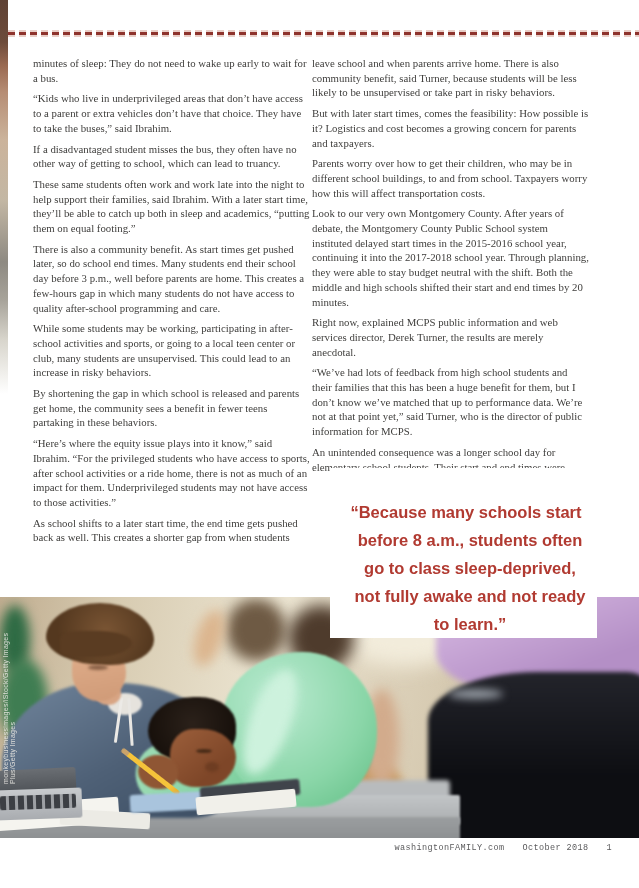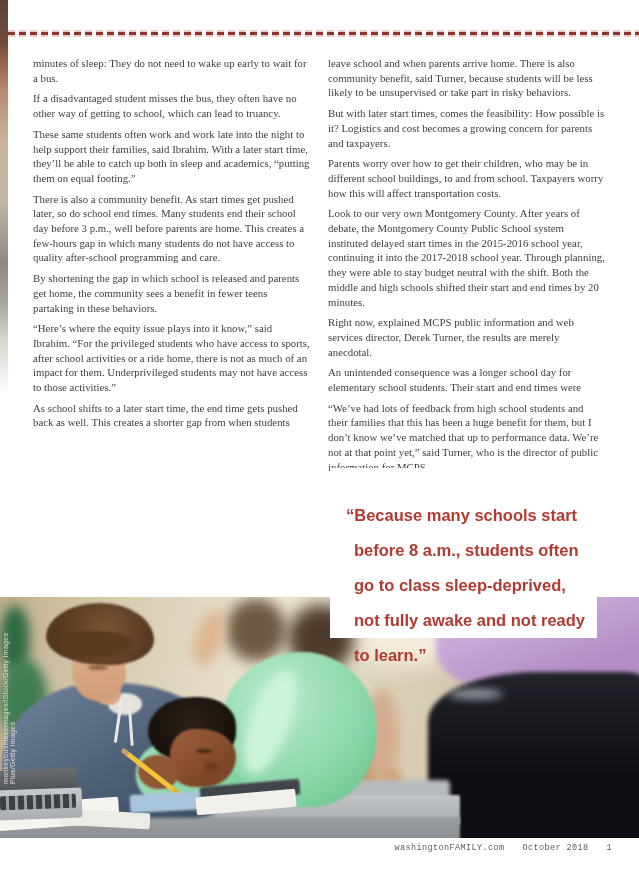--- a/index.html
+++ b/index.html
@@ -22,39 +22,39 @@
   .rule{
     position:absolute;left:8px;top:30px;right:0;height:7px;
     background:repeating-linear-gradient(90deg,#e9cec7 0 7px,transparent 7px 11px);
   }
   .rule i{
     display:block;height:3px;margin-top:2px;
     background:repeating-linear-gradient(90deg,#8e332d 0 7px,transparent 7px 11px);
   }
   .columns{
     position:absolute;left:33px;top:56px;width:572px;
-    display:flex;gap:18px;
+    display:flex;gap:2px;
   }
   .col{width:277px;}
   .col p{
     margin:0 0 6px 0;
     font-size:10.8px;line-height:14.7px;
     color:#3f3e3c;letter-spacing:0px;
   }
   
   .quote-box{
     position:absolute;left:330px;top:468px;width:267px;height:170px;
     background:#ffffff;z-index:5;
   }
   .quote-text{
     margin:30px 12px 0 16px;width:232px;
     font-family:"Liberation Sans", sans-serif;
-    font-weight:600;font-size:16.5px;line-height:35px;
+    font-weight:600;font-size:16.5px;line-height:28px;
     color:#b13a31;
-    text-indent:-8px;padding-left:8px;
+    text-indent:-8px;padding-left:8px;text-align:center;
   }
   
   .photo{
     position:absolute;left:0;top:597px;width:639px;height:241px;
     overflow:hidden;z-index:1;
     background:linear-gradient(100deg,#c0ad90 0%,#d8ccb2 18%,#ece5d2 42%,#ddd2bb 58%,#cfc1a6 78%,#d6c9b2 100%);
   }
   .photo i{position:absolute;display:block;border-radius:50%;}
   .credit{
     position:absolute;left:2px;top:602px;height:182px;z-index:6;
@@ -76,35 +76,37 @@
 
   <div class="bleed"></div>
 
   <div class="rule">
       <i></i>
     </div>
 
   <div class="columns">
     <div class="col">
       <p>minutes of sleep: They do not need to wake up early to wait for a bus.</p>
+      <p>“Kids who live in underprivileged areas that don’t have access to a parent or extra vehicles don’t have that choice. They have to take the buses,” said Ibrahim.</p>
       <p>If a disadvantaged student misses the bus, they often have no other way of getting to school, which can lead to truancy.</p>
       <p>These same students often work and work late into the night to help support their families, said Ibrahim. With a later start time, they’ll be able to catch up both in sleep and academics, “putting them on equal footing.”</p>
       <p>There is also a community benefit. As start times get pushed later, so do school end times. Many students end their school day before 3 p.m., well before parents are home. This creates a few-hours gap in which many students do not have access to quality after-school programming and care.</p>
+      <p>While some students may be working, participating in after-school activities and sports, or going to a local teen center or club, many students are unsupervised. This could lead to an increase in risky behaviors.</p>
       <p>By shortening the gap in which school is released and parents get home, the community sees a benefit in fewer teens partaking in these behaviors.</p>
       <p>“Here’s where the equity issue plays into it know,” said Ibrahim. “For the privileged students who have access to sports, after school activities or a ride home, there is not as much of an impact for them. Underprivileged students may not have access to those activities.”</p>
       <p>As school shifts to a later start time, the end time gets pushed back as well. This creates a shorter gap from when students</p>
     </div>
     <div class="col">
       <p>leave school and when parents arrive home. There is also community benefit, said Turner, because students will be less likely to be unsupervised or take part in risky behaviors.</p>
       <p>But with later start times, comes the feasibility: How possible is it? Logistics and cost becomes a growing concern for parents and taxpayers.</p>
       <p>Parents worry over how to get their children, who may be in different school buildings, to and from school. Taxpayers worry how this will affect transportation costs.</p>
       <p>Look to our very own Montgomery County. After years of debate, the Montgomery County Public School system instituted delayed start times in the 2015-2016 school year, continuing it into the 2017-2018 school year. Through planning, they were able to stay budget neutral with the shift. Both the middle and high schools shifted their start and end times by 20 minutes.</p>
       <p>Right now, explained MCPS public information and web services director, Derek Turner, the results are merely anecdotal.</p>
+      <p>“We’ve had lots of feedback from high school students and their families that this has been a huge benefit for them, but I don’t know we’ve matched that up to performance data. We’re not at that point yet,” said Turner, who is the director of public information for MCPS.</p>
       <p>An unintended consequence was a longer school day for elementary school students. Their start and end times were</p>
-      <p>“We’ve had lots of feedback from high school students and their families that this has been a huge benefit for them, but I don’t know we’ve matched that up to performance data. We’re not at that point yet,” said Turner, who is the director of public information for MCPS.</p>
     </div>
   </div>
 
   <div class="photo" role="img" aria-label="Classroom scene: a student in a green hoodie sleeps on his desk holding a pencil while classmates work">
 
     <i style="left:0;top:8px;width:30px;height:70px;background:#2e6b44;filter:blur(6px);"></i>
     <i style="left:0;top:62px;width:48px;height:85px;background:#3f7d52;filter:blur(6px);"></i>
     <i style="left:226px;top:2px;width:60px;height:62px;background:#6e5a44;filter:blur(7px);"></i>
     <i style="left:196px;top:12px;width:26px;height:58px;background:#dcb68f;filter:blur(6px);transform:rotate(18deg);"></i>
     <i style="left:340px;top:0;width:130px;height:70px;background:#f2ecdb;filter:blur(10px);"></i>

